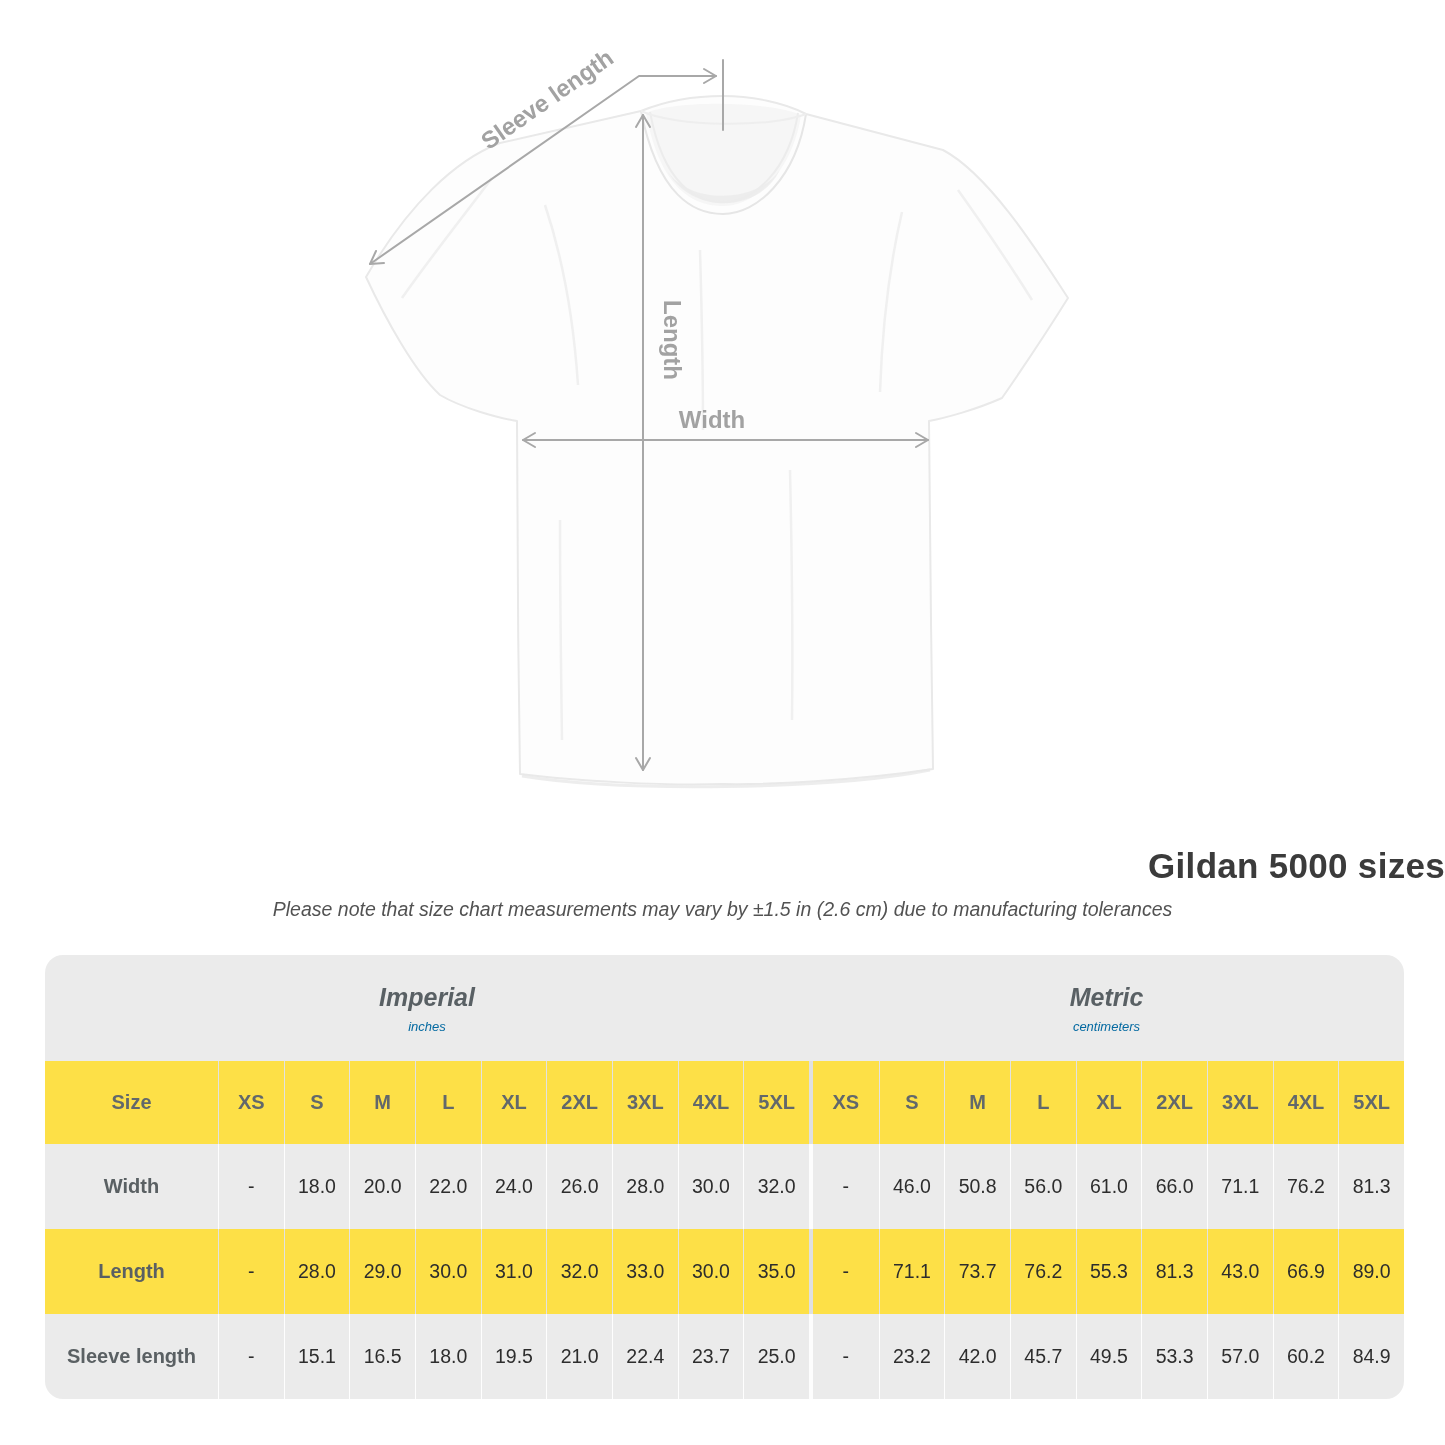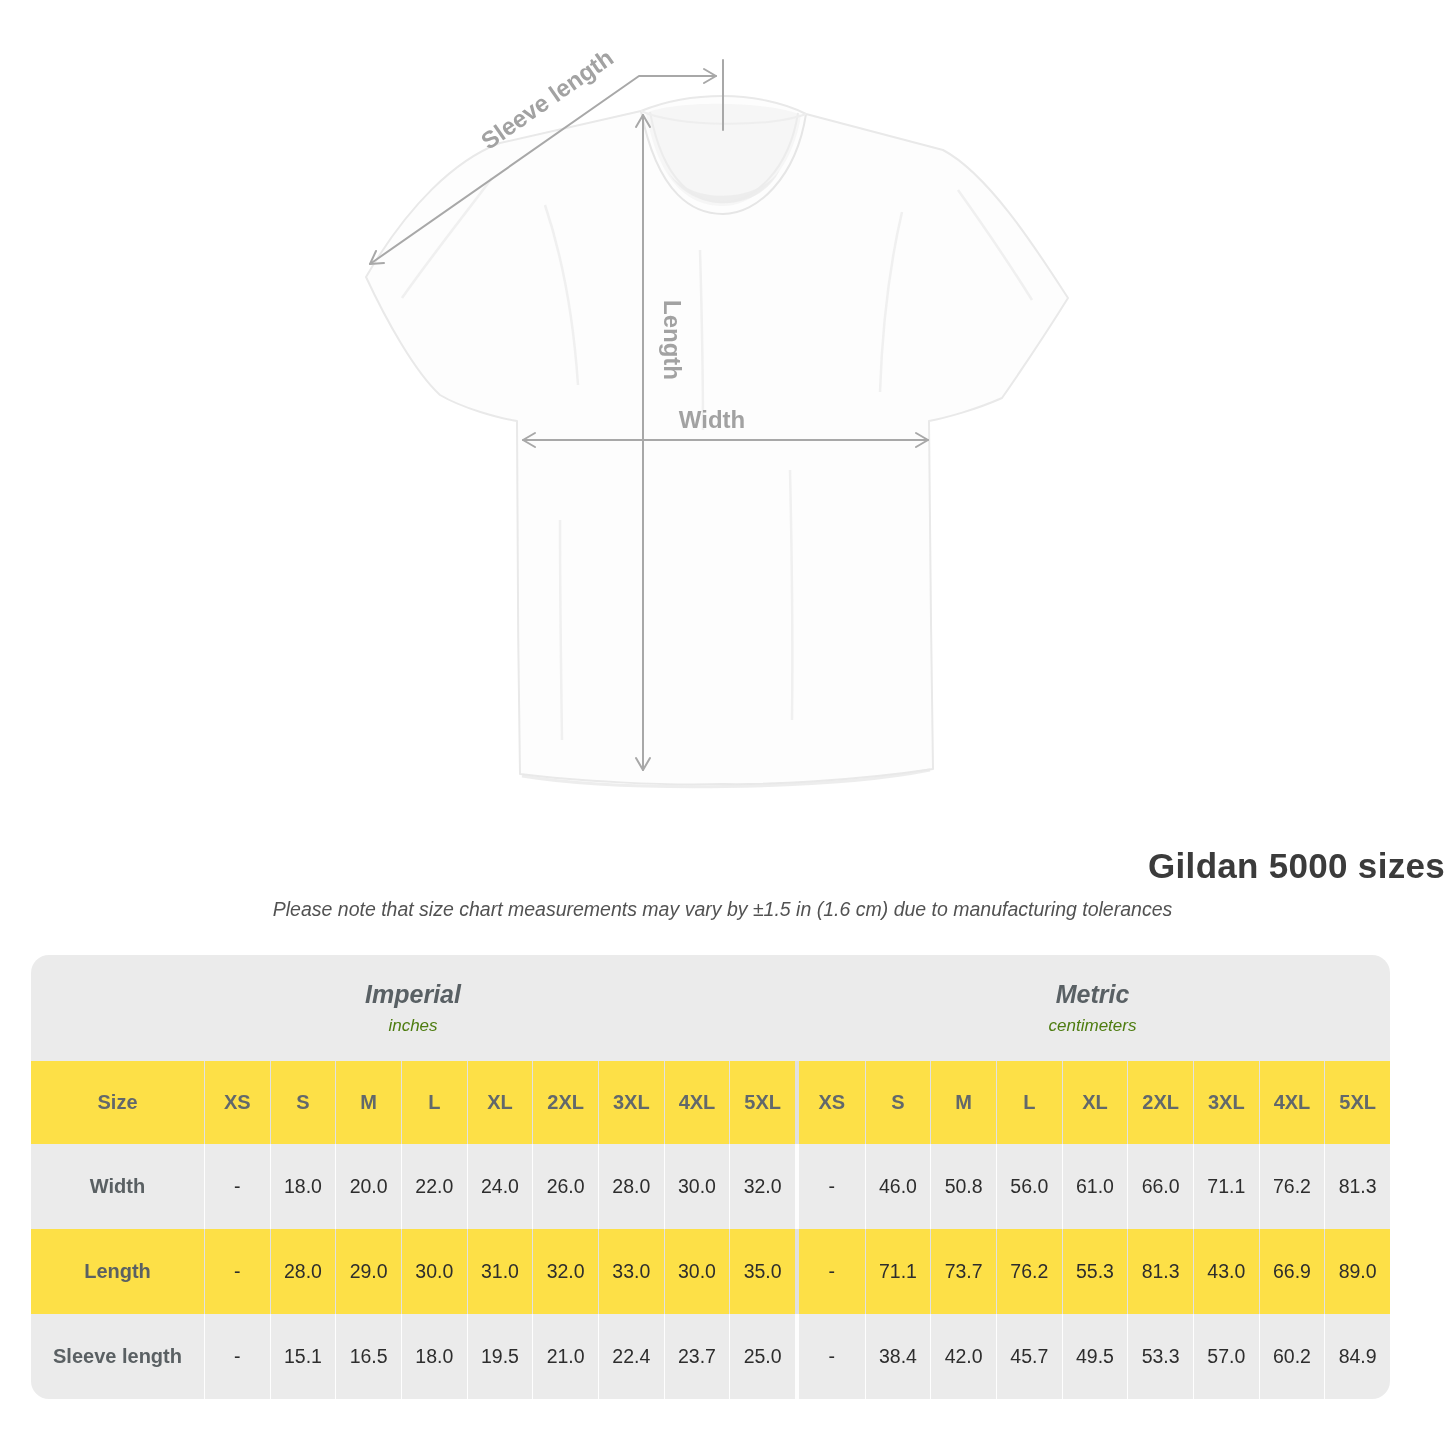--- a/index.html
+++ b/index.html
@@ -10,32 +10,32 @@
   .figure{position:absolute;top:0;left:0;width:1445px;height:830px;}
   .page-title{
     position:absolute;top:846px;left:0;width:1445px;text-align:right;
     font-size:35px;font-weight:bold;color:#3b3b3b;letter-spacing:.3px;
   }
   .page-subtitle{
     position:absolute;top:898px;left:0;width:1445px;text-align:center;
     font-size:19.5px;font-style:italic;color:#525252;
   }
   .table-wrap{
-    position:absolute;left:31px;top:955px;width:1359px;height:444px;
+    position:absolute;left:45px;top:955px;width:1359px;height:444px;
     border-radius:18px;overflow:hidden;background:#ffffff;
   }
   .band{
     display:grid;grid-template-columns:173px repeat(9,1fr) 4px repeat(9,1fr);
     height:106px;background:#ebebeb;
   }
   .band-cell{display:flex;flex-direction:column;align-items:center;justify-content:center;gap:7px;}
   .band-left{grid-column:1/11;}
   .band-right{grid-column:11/21;}
   .band-title{font-size:25px;font-weight:bold;font-style:italic;color:#596064;}
-  .band-unit{font-size:17px;font-style:italic;color:#4d7c0f;}
+  .band-unit{font-size:13px;font-style:italic;color:#0369a1;}
   .grid{
     display:grid;grid-template-columns:173px repeat(9,1fr) 4px repeat(9,1fr);
     grid-template-rows:83px 85px 85px 85px;
   }
   .cell{display:flex;align-items:center;justify-content:center;}
   .r-white{background:#fde047;}
   .r-gray{background:#ebebeb;}
   .bl.r-white{border-left:1px solid #e2e2e2;}
   .bl.r-gray{border-left:1px solid rgba(255,255,255,.92);}
   .spacer.r-white{background:#e0e0e0;}
@@ -113,21 +113,21 @@
     </g>
   </g>
   <g font-family="Liberation Sans, sans-serif" font-weight="bold" fill="#a2a2a2" font-size="24">
     <text x="552" y="106" text-anchor="middle" transform="rotate(-35 552 106)">Sleeve length</text>
     <text x="664" y="340" text-anchor="middle" transform="rotate(90 664 340)">Length</text>
     <text x="712" y="428" text-anchor="middle">Width</text>
   </g>
 </svg>
 
 <div class="page-title">Gildan 5000 sizes</div>
-<div class="page-subtitle">Please note that size chart measurements may vary by ±1.5 in (1.6 cm) due to manufacturing tolerances</div>
+<div class="page-subtitle">Please note that size chart measurements may vary by ±1.5 in (2.6 cm) due to manufacturing tolerances</div>
 
 <div class="table-wrap">
   <div class="band">
     <div class="band-cell band-left">
       <div class="band-title">Imperial</div>
       <div class="band-unit">inches</div>
     </div>
     <div class="band-cell band-right">
       <div class="band-title">Metric</div>
       <div class="band-unit">centimeters</div>
@@ -199,21 +199,21 @@
       <div class="cell num bl r-gray">15.1</div>
       <div class="cell num bl r-gray">16.5</div>
       <div class="cell num bl r-gray">18.0</div>
       <div class="cell num bl r-gray">19.5</div>
       <div class="cell num bl r-gray">21.0</div>
       <div class="cell num bl r-gray">22.4</div>
       <div class="cell num bl r-gray">23.7</div>
       <div class="cell num bl r-gray">25.0</div>
       <div class="cell spacer r-gray"></div>
       <div class="cell num r-gray">-</div>
-      <div class="cell num r-gray bl">38.4</div>
+      <div class="cell num r-gray bl">23.2</div>
       <div class="cell num r-gray bl">42.0</div>
       <div class="cell num r-gray bl">45.7</div>
       <div class="cell num r-gray bl">49.5</div>
       <div class="cell num r-gray bl">53.3</div>
       <div class="cell num r-gray bl">57.0</div>
       <div class="cell num r-gray bl">60.2</div>
       <div class="cell num r-gray bl">84.9</div>
     </div>
 </div>
 

